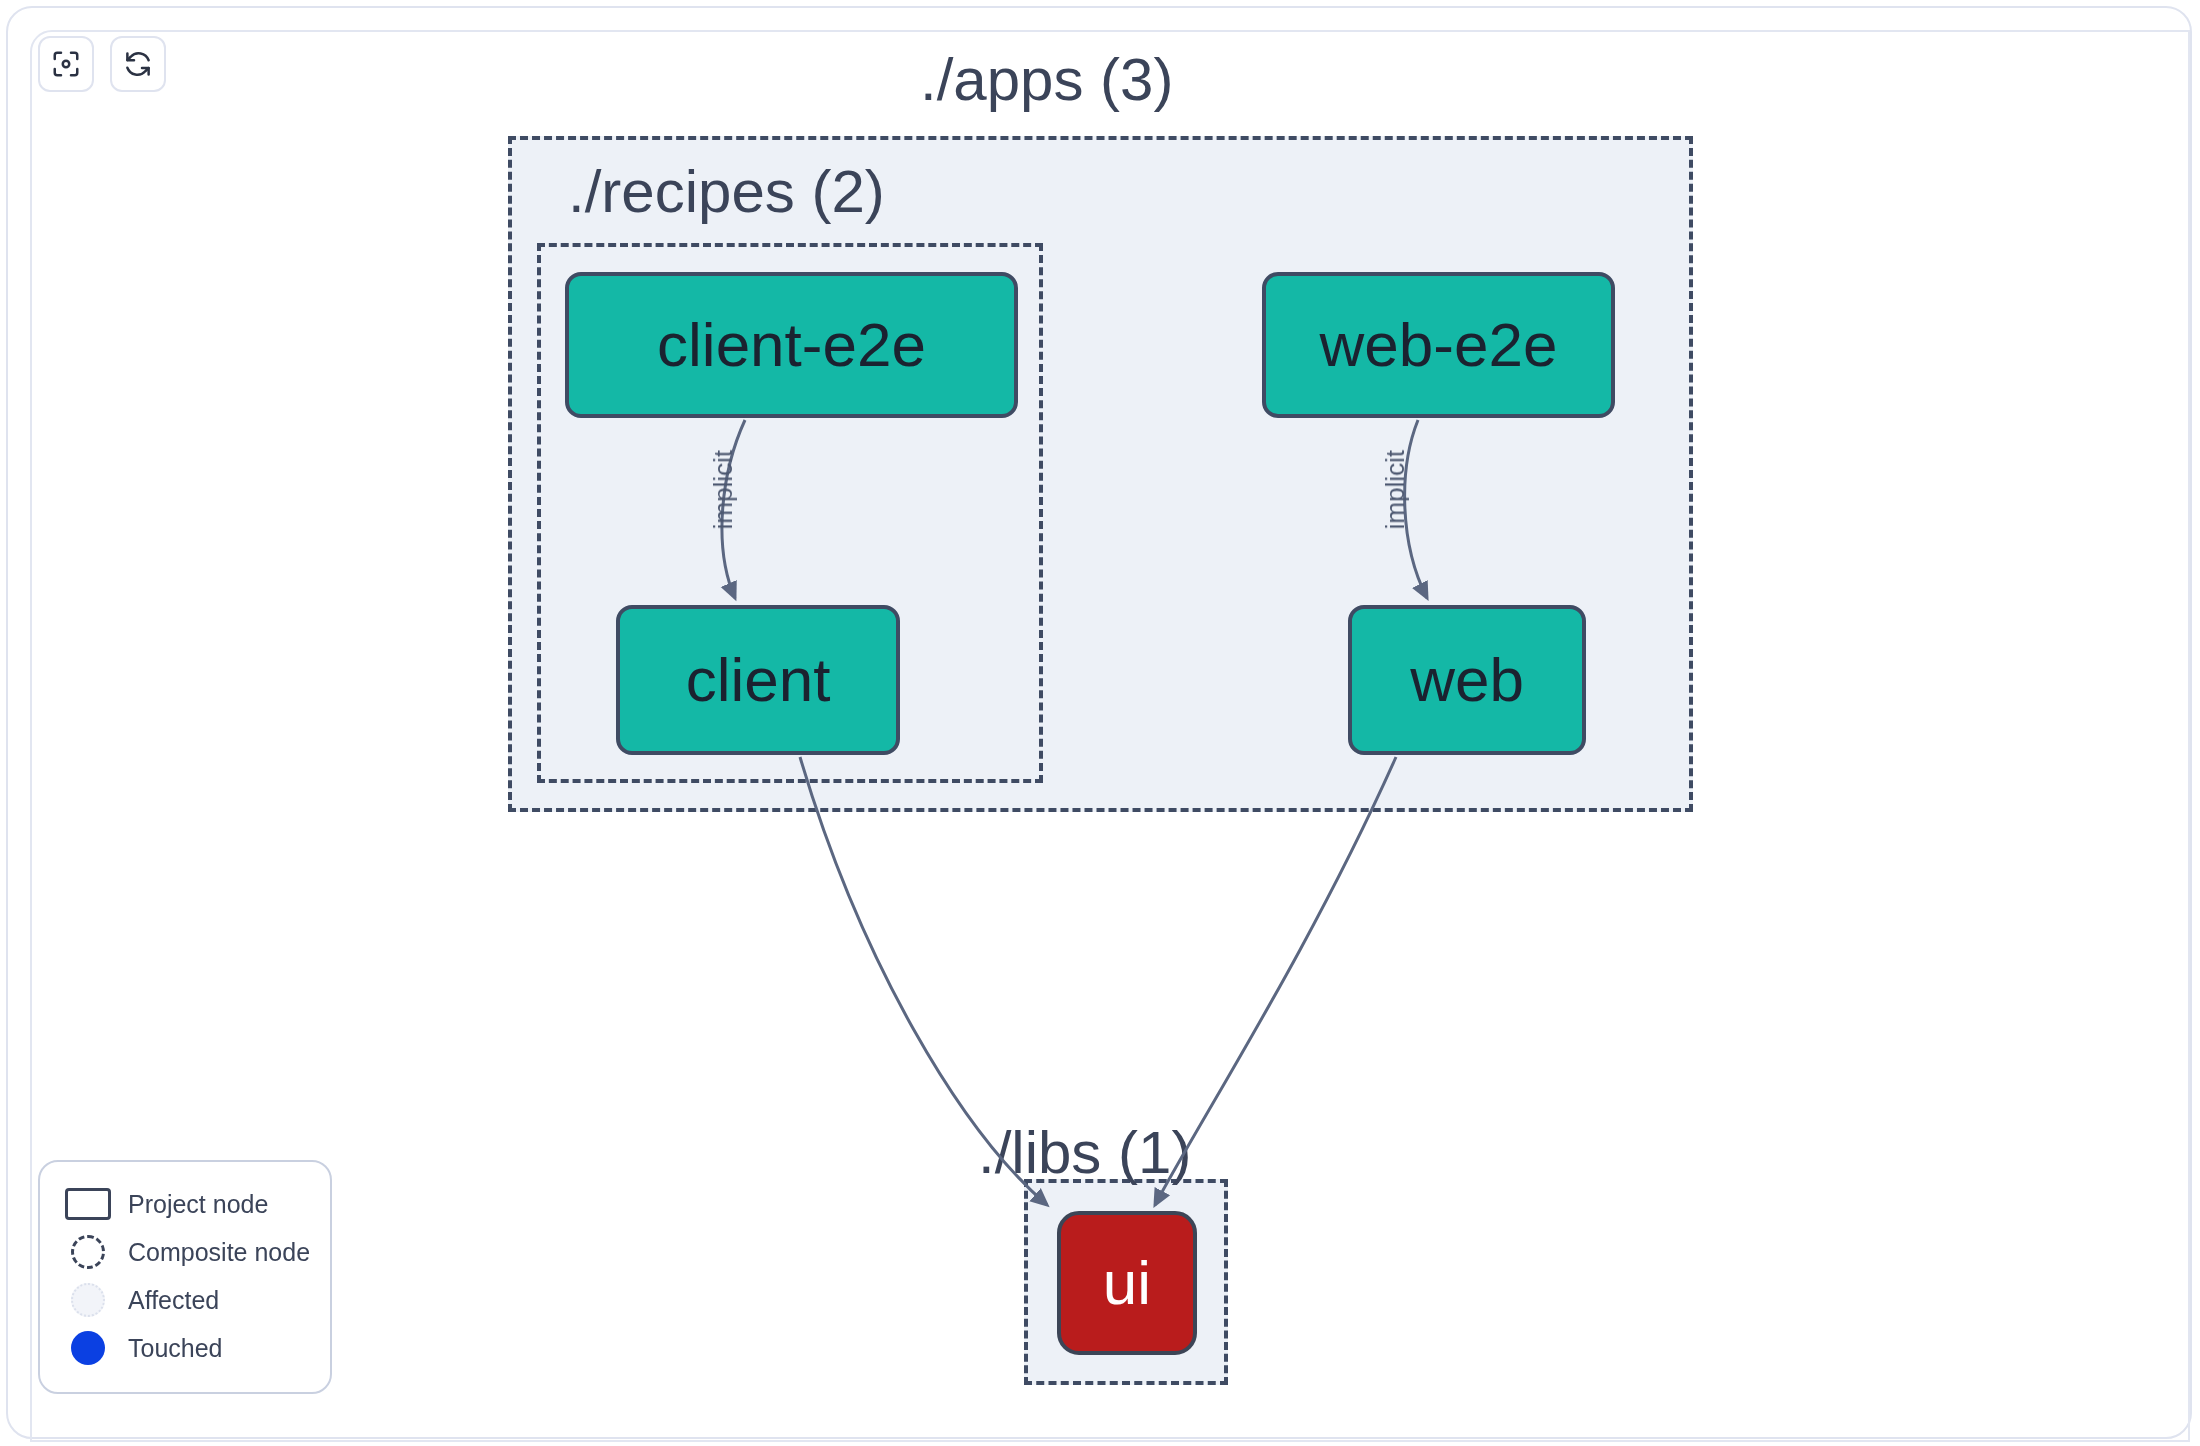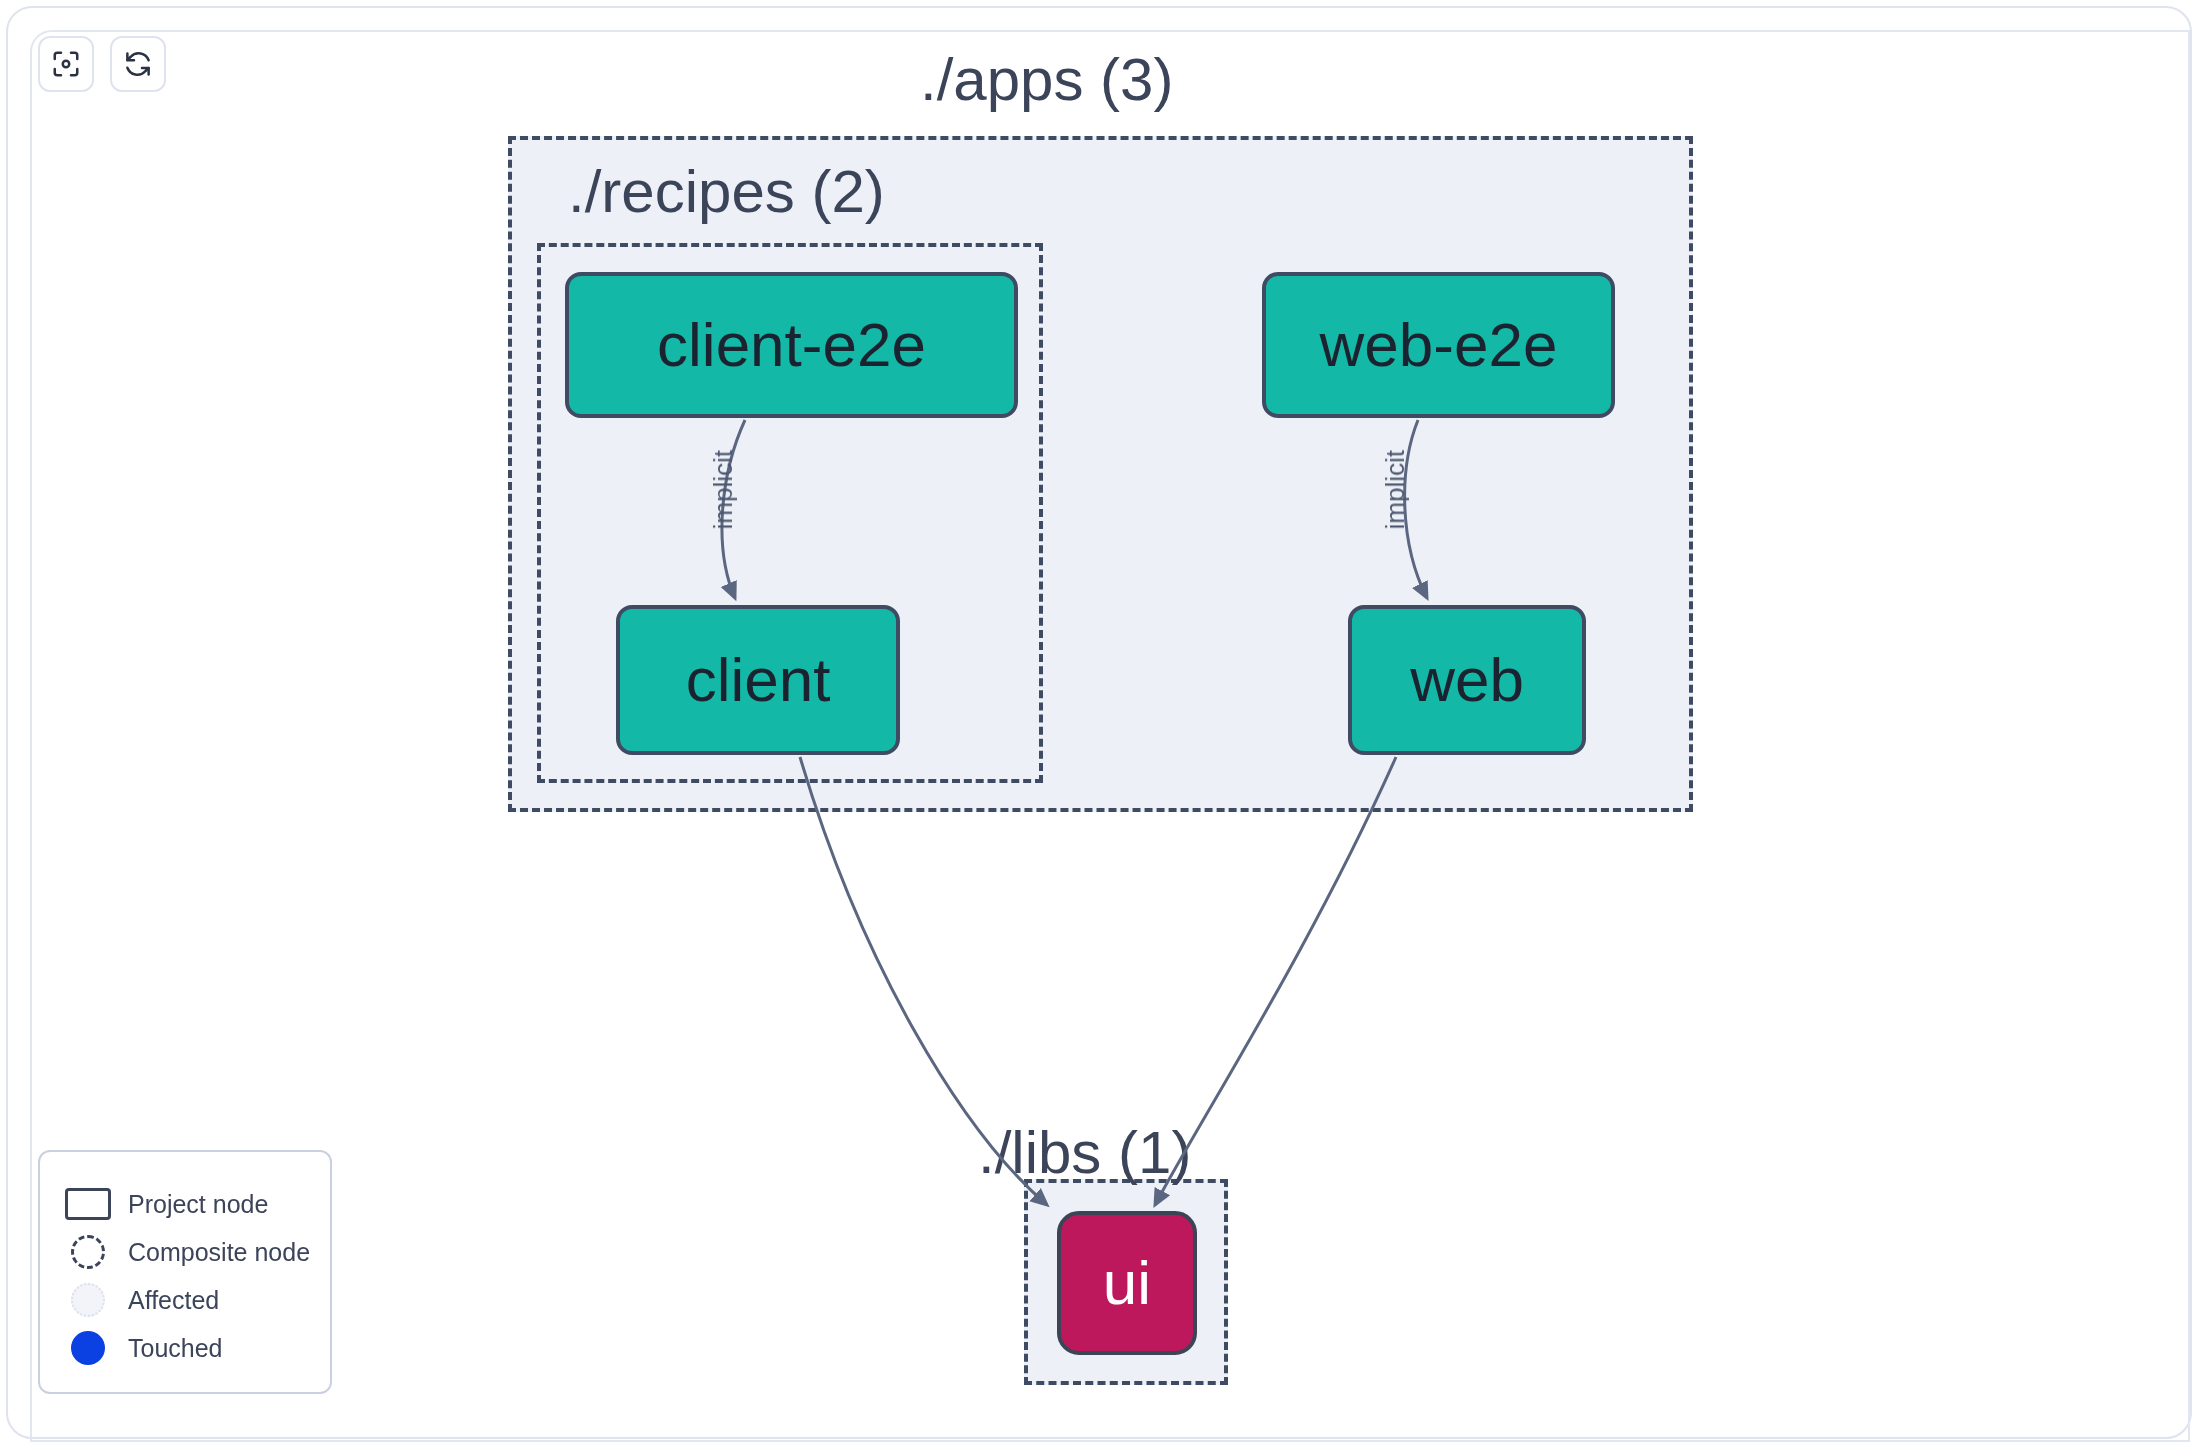--- a/index.html
+++ b/index.html
@@ -95,21 +95,21 @@
     align-items: center;
     justify-content: center;
     color: #1b2230;
     font-size: 62px;
     line-height: 1;
     white-space: nowrap;
     cursor: pointer;
     z-index: 20;
   }
   .node.touched {
-    background: #be185d;
+    background: #b91c1c;
     border-color: #3c4556;
     color: #ffffff;
     border-radius: 22px;
   }
 
   
   .edges {
     position: absolute;
     left: 0; top: 0;
     width: 2200px; height: 1446px;
@@ -134,23 +134,23 @@
     z-index: 18;
   }
 
   
   .legend {
     position: absolute;
     left: 38px;
     bottom: 52px;
     width: 294px;
     border: 2px solid #c9d0e0;
-    border-radius: 12px;
-    background: #ffffff;
-    padding: 28px 20px 20px 22px;
+    border-radius: 20px;
+    background: #ffffff;
+    padding: 18px 20px 20px 22px;
     box-sizing: border-box;
     z-index: 50;
   }
   .legend-row {
     display: flex;
     align-items: center;
     height: 48px;
   }
   .legend-swatch {
     width: 52px;

